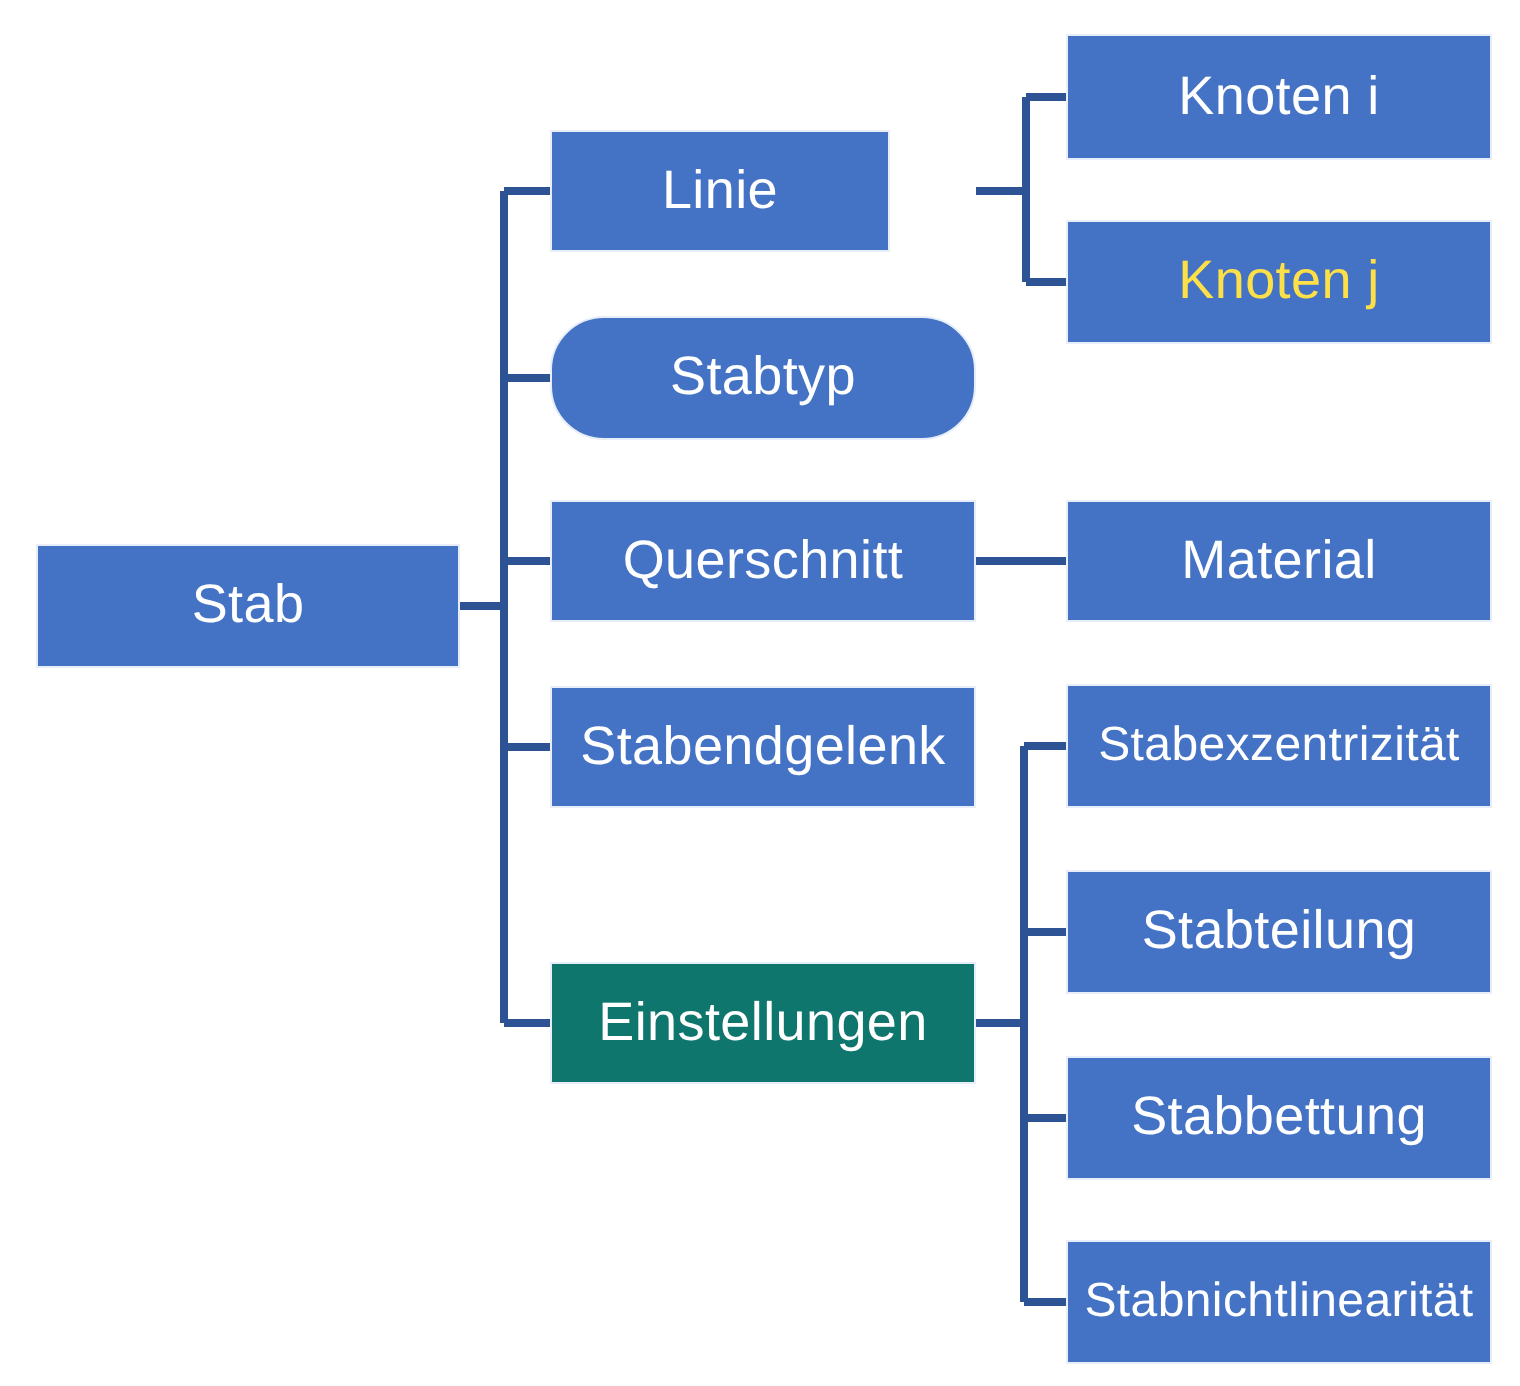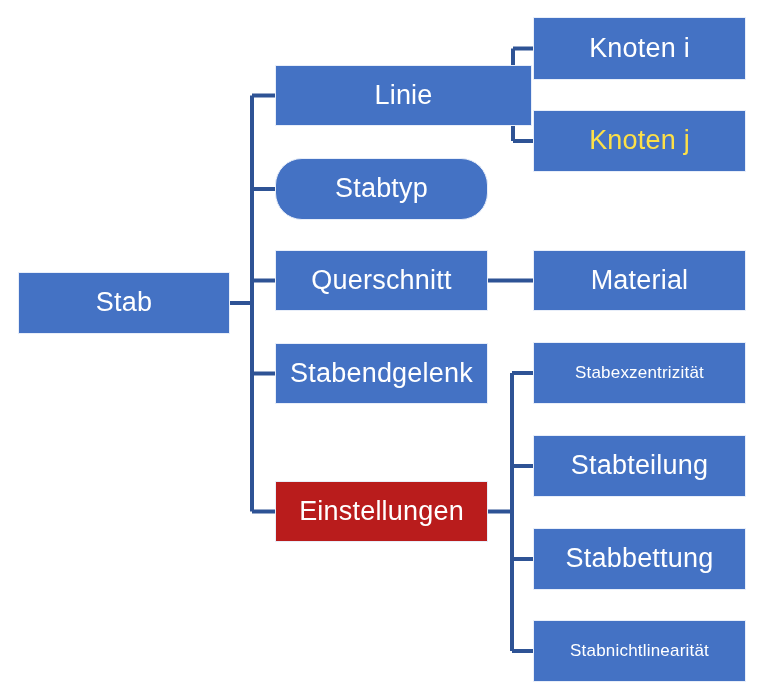--- a/index.html
+++ b/index.html
@@ -36,21 +36,21 @@
     color: #ffffff;
     font-size: 27px;
     font-weight: 400;
     letter-spacing: 0.2px;
     line-height: 1.1;
     text-align: center;
     white-space: nowrap;
     z-index: 2;
   }
   .node.small {
-    font-size: 17px;
+    font-size: 24px;
   }
 </style>
 </head>
 <body>
 
 <div id="canvas">
 
   <svg id="connectors" viewBox="0 0 760 693" width="760" height="693">
       <line x1="230" y1="303" x2="252" y2="303" stroke="#2E5395" stroke-width="4" stroke-linecap="butt"></line>
       <line x1="252" y1="95.5" x2="252" y2="511.5" stroke="#2E5395" stroke-width="4" stroke-linecap="butt"></line>
@@ -69,33 +69,33 @@
       <line x1="512" y1="373" x2="533" y2="373" stroke="#2E5395" stroke-width="4" stroke-linecap="butt"></line>
       <line x1="512" y1="466" x2="533" y2="466" stroke="#2E5395" stroke-width="4" stroke-linecap="butt"></line>
       <line x1="512" y1="559" x2="533" y2="559" stroke="#2E5395" stroke-width="4" stroke-linecap="butt"></line>
       <line x1="512" y1="651" x2="533" y2="651" stroke="#2E5395" stroke-width="4" stroke-linecap="butt"></line>
     </svg>
 
   <div class="node" id="node-root" style="left: 18px; top: 272px; width: 212px; height: 62px; background: rgb(68, 114, 196); color: rgb(255, 255, 255);">
     <span>Stab</span>
   </div>
 
-  <div class="node" id="n2-0" style="left: 275px; top: 65px; width: 257px; height: 61px; background: rgb(68, 114, 196); color: rgb(255, 255, 255);">
+  <div class="node" id="n2-0" style="left: 275px; top: 65px; width: 170px; height: 61px; background: rgb(68, 114, 196); color: rgb(255, 255, 255);">
     <span>Linie</span>
   </div>
   <div class="node" id="n2-1" style="left: 275px; top: 158px; width: 213px; height: 62px; background: rgb(68, 114, 196); color: rgb(255, 255, 255); border-radius: 27px;">
     <span>Stabtyp</span>
   </div>
   <div class="node" id="n2-2" style="left: 275px; top: 250px; width: 213px; height: 61px; background: rgb(68, 114, 196); color: rgb(255, 255, 255);">
     <span>Querschnitt</span>
   </div>
   <div class="node" id="n2-3" style="left: 275px; top: 343px; width: 213px; height: 61px; background: rgb(68, 114, 196); color: rgb(255, 255, 255);">
     <span>Stabendgelenk</span>
   </div>
-  <div class="node" id="n2-4" style="left: 275px; top: 481px; width: 213px; height: 61px; background: #b91c1c; color: rgb(255, 255, 255); text-align: right;">
+  <div class="node" id="n2-4" style="left: 275px; top: 481px; width: 213px; height: 61px; background: #0f766e; color: rgb(255, 255, 255); text-align: right;">
     <span>Einstellungen</span>
   </div>
 
   <div class="node" id="n3-0" style="left: 533px; top: 17px; width: 213px; height: 63px; background: rgb(68, 114, 196); color: rgb(255, 255, 255);">
     <span>Knoten i</span>
   </div>
   <div class="node" id="n3-1" style="left: 533px; top: 110px; width: 213px; height: 62px; background: rgb(68, 114, 196); color: #fde047;">
     <span>Knoten j</span>
   </div>
   <div class="node" id="n3-2" style="left: 533px; top: 250px; width: 213px; height: 61px; background: rgb(68, 114, 196); color: rgb(255, 255, 255);">

